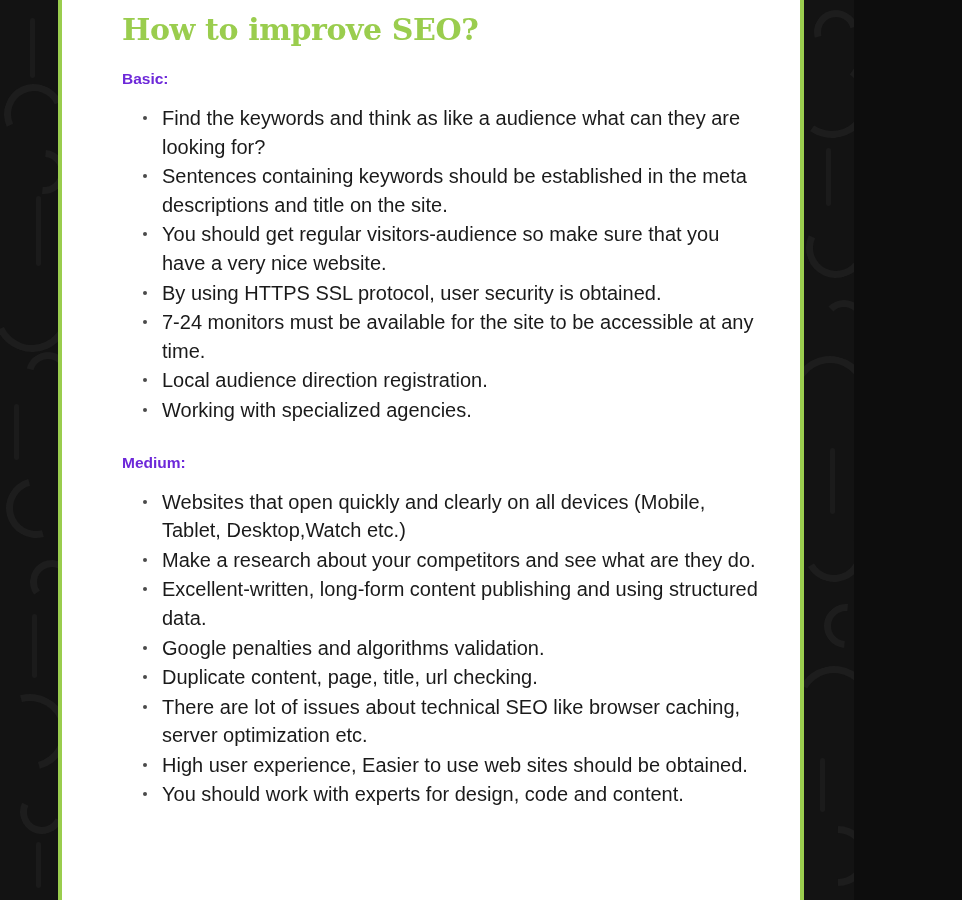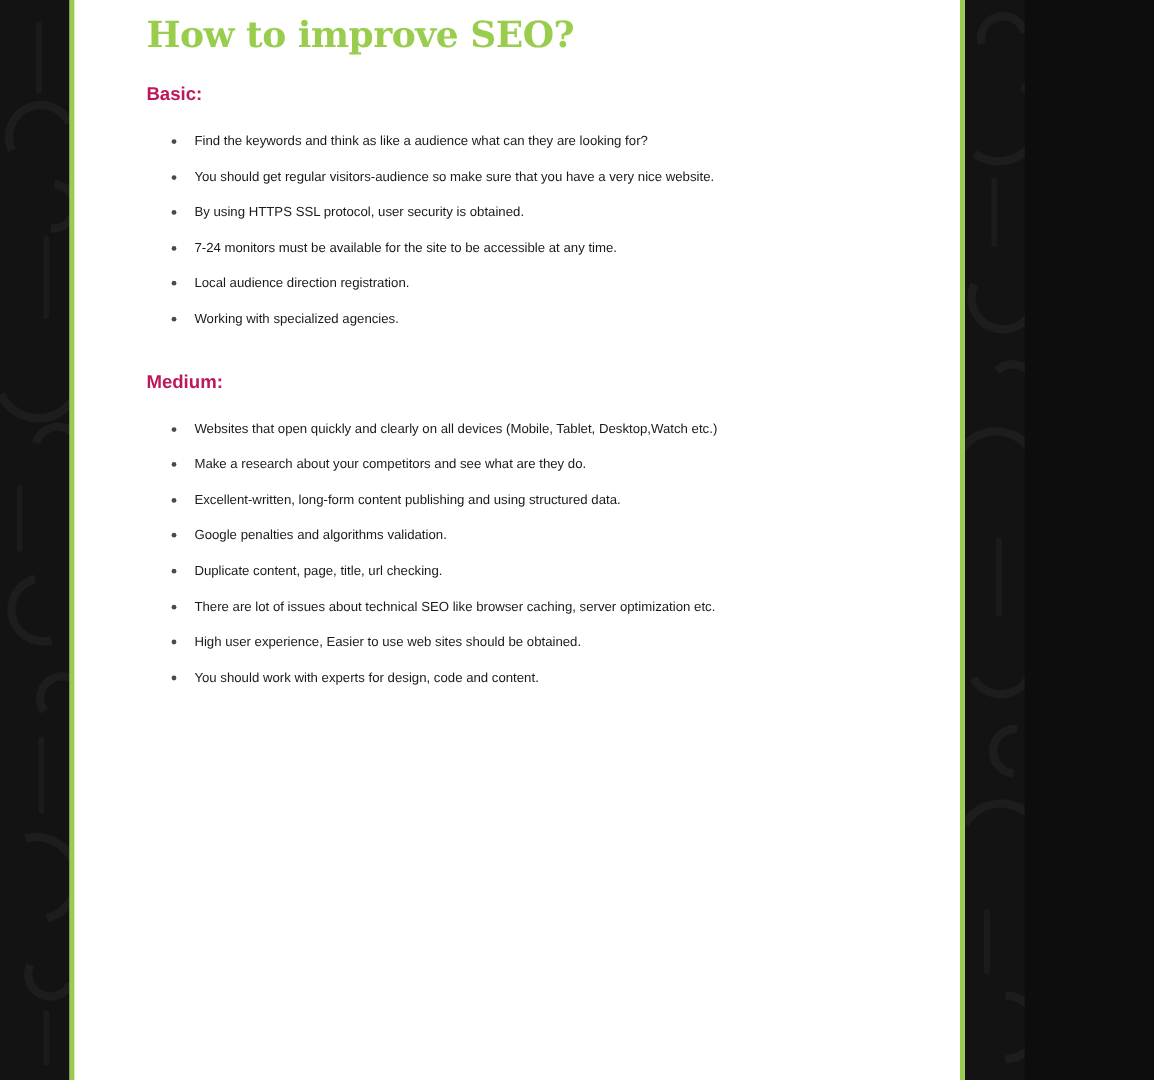--- a/index.html
+++ b/index.html
@@ -70,31 +70,31 @@
     font-weight: bold;
     font-size: 30px;
     line-height: 44px;
     letter-spacing: -0.4px;
     color: #9acd4e;
   }
   h2.section-heading {
     margin: 16px 0 0 0;
     font-size: 15.5px;
     font-weight: bold;
-    color: #be185d;
+    color: #6d28d9;
     line-height: 22px;
   }
   ul.bullets {
     margin: 14px 0 0 0;
     padding: 0 0 0 40px;
     list-style: none;
   }
   ul.bullets li {
     position: relative;
-    font-size: 11px;
+    font-size: 20px;
     line-height: 28.6px;
     color: #1a1a1a;
     margin: 0 0 1px 0;
     padding-left: 0;
   }
   ul.bullets li::before {
     content: "";
     position: absolute;
     left: -19px;
     top: 12px;
@@ -142,20 +142,21 @@
   </div>
 
   <div class="sheet">
     <div class="content">
 
       <h1 class="doc-title">How to improve SEO?</h1>
 
       <h2 class="section-heading">Basic:</h2>
       <ul class="bullets">
         <li>Find the keywords and think as like a audience what can they are looking for?</li>
+        <li>Sentences containing keywords should be established in the meta descriptions and title on the site.</li>
         <li>You should get regular visitors-audience so make sure that you have a very nice website.</li>
         <li>By using HTTPS SSL protocol, user security is obtained.</li>
         <li>7-24 monitors must be available for the site to be accessible at any time.</li>
         <li>Local audience direction registration.</li>
         <li>Working with specialized agencies.</li>
       </ul>
 
       <div class="spacer-sm"></div>
 
       <h2 class="section-heading">Medium:</h2>

